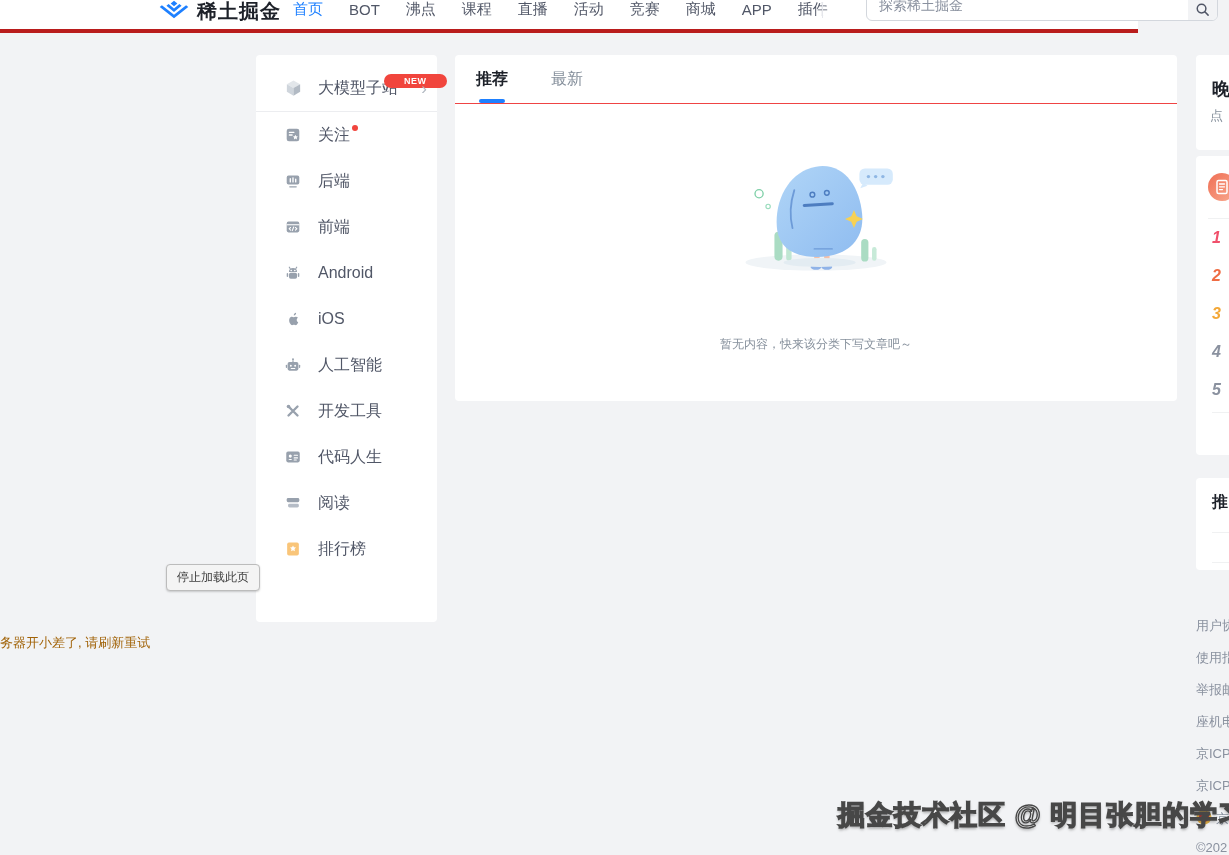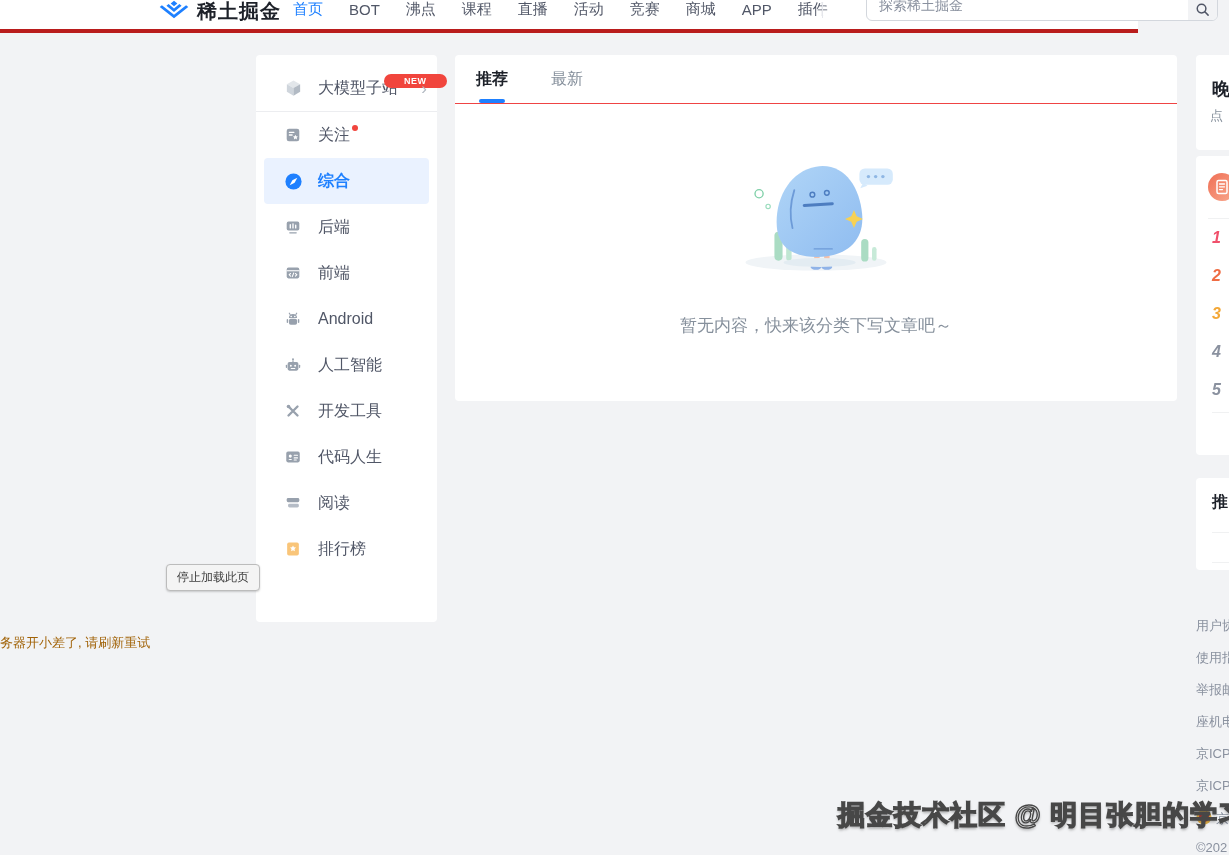--- a/index.html
+++ b/index.html
@@ -31,21 +31,21 @@
   .sb-dot { width:6px; height:6px; border-radius:50%; background:#f1453d; margin:-14px 0 0 2px; }
 
   
   .main-card { position:absolute; left:455px; top:55px; width:722px; height:346px; background:#fff; border-radius:4px; }
   .tabbar { position:relative; height:49px; border-bottom:1px solid #ef4444; display:flex; align-items:center; padding-left:21px; }
   .tab { font-size:16px; color:#86909c; cursor:pointer; margin-right:43px; position:relative; height:49px; display:flex; align-items:center; }
   .tab.active { color:#1d2129; font-weight:bold; }
   .tab-indicator { position:absolute; left:24px; bottom:0; width:26px; height:4px; border-radius:2px; background:#1e80ff; }
   .empty-wrap { display:flex; flex-direction:column; align-items:center; }
   .empty-illus { margin-top:50px; }
-  .empty-text { margin-top:38px; font-size:17px; color:#86909c; }
+  .empty-text { margin-top:60px; font-size:12px; color:#86909c; }
 
   
   .right-rail { position:absolute; left:1196px; top:55px; width:240px; }
   .r-card { background:#fff; border-radius:4px; position:relative; }
   .r-greeting { height:95px; }
   .r-greeting-title { position:absolute; left:16px; top:22px; font-size:18px; font-weight:bold; color:#1d2129; white-space:nowrap; }
   .r-greeting-sub { position:absolute; left:14px; top:52px; font-size:13px; color:#86909c; white-space:nowrap; }
   .r-rank { margin-top:6px; height:299px; }
   .r-rank-head { position:absolute; left:12px; top:17px; }
   .r-rank-divider1 { position:absolute; left:12px; right:0; top:62px; height:1px; background:#f0f1f2; }
@@ -132,29 +132,20 @@
       <span class="sb-icon">
         <svg width="18" height="18" viewBox="0 0 20 20">
           <rect x="3" y="3" width="14" height="14" rx="2.5" fill="#98a1ad"></rect>
           <path d="M6 7h5M6 10h3" stroke="#fff" stroke-width="1.5" stroke-linecap="round"></path>
           <path d="M12.7 9.6l.85 1.75 1.9.28-1.38 1.34.33 1.9-1.7-.9-1.7.9.33-1.9-1.38-1.34 1.9-.28z" fill="#fff"></path>
         </svg>
       </span>
       <span>关注</span>
       <span class="sb-dot"></span>
     </div>
-    <div class="sb-item active">
-      <span class="sb-icon">
-        <svg width="19" height="19" viewBox="0 0 20 20">
-          <circle cx="10" cy="10" r="8.5" fill="#1e80ff"></circle>
-          <path d="M14 6 11.2 11.2 6 14 8.8 8.8Z" fill="#fff"></path>
-        </svg>
-      </span>
-      <span>综合</span>
-    </div>
     <div class="sb-item">
       <span class="sb-icon">
         <svg width="18" height="18" viewBox="0 0 20 20">
           <rect x="3" y="4" width="14" height="10" rx="2" fill="#98a1ad"></rect>
           <path d="M7 7.5v3.5M10 6.5v4.5M13 8v3" stroke="#fff" stroke-width="1.5" stroke-linecap="round"></path>
           <path d="M6.5 16.5h7" stroke="#98a1ad" stroke-width="1.6" stroke-linecap="round"></path>
         </svg>
       </span>
       <span>后端</span>
     </div>
@@ -174,20 +165,29 @@
           <path d="M5.5 9a4.5 4.5 0 0 1 9 0z" fill="#98a1ad"></path>
           <path d="M6.8 5 5.9 3.6M13.2 5l.9-1.4" stroke="#98a1ad" stroke-width="1.3" stroke-linecap="round"></path>
           <circle cx="8" cy="7.2" r=".9" fill="#fff"></circle>
             <circle cx="12" cy="7.2" r=".9" fill="#fff"></circle>
           <rect x="5.5" y="9.8" width="9" height="6.7" rx="2" fill="#98a1ad"></rect>
           <rect x="3" y="10" width="1.6" height="4.5" rx=".8" fill="#98a1ad"></rect>
           <rect x="15.4" y="10" width="1.6" height="4.5" rx=".8" fill="#98a1ad"></rect>
         </svg>
       </span>
       <span>Android</span>
+    </div>
+    <div class="sb-item">
+      <span class="sb-icon">
+        <svg width="17" height="17" viewBox="0 0 24 24">
+          <path d="M12.5 6.5c.9-.1 1.9-.6 2.5-1.5.5-.7.8-1.6.6-2.5-.9.1-1.9.7-2.5 1.5-.6.7-.9 1.6-.6 2.5z" fill="#98a1ad"></path>
+          <path d="M16.5 12.8c0-2.1 1.7-3 1.8-3.1-1-1.4-2.4-1.6-2.9-1.6-1.3-.1-2.4.7-3 .7-.6 0-1.6-.7-2.6-.7-1.4 0-2.6.8-3.3 2-1.4 2.4-.4 6 1 8 .7 1 1.5 2 2.5 2s1.4-.6 2.6-.6 1.5.6 2.6.6 1.7-1 2.4-2c.7-1.1 1-2.2 1-2.3-.1 0-2.1-.8-2.1-3z" fill="#98a1ad"></path>
+        </svg>
+      </span>
+      <span>iOS</span>
     </div>
     <div class="sb-item">
       <span class="sb-icon">
         <svg width="18" height="18" viewBox="0 0 20 20">
           <circle cx="10" cy="3.6" r="1.1" fill="#98a1ad"></circle>
           <path d="M10 4.7v2" stroke="#98a1ad" stroke-width="1.3"></path>
           <rect x="4" y="6.8" width="12" height="9.5" rx="2" fill="#98a1ad"></rect>
           <rect x="2" y="9.8" width="1.5" height="3.4" rx=".7" fill="#98a1ad"></rect>
           <rect x="16.5" y="9.8" width="1.5" height="3.4" rx=".7" fill="#98a1ad"></rect>
           <circle cx="7.6" cy="10.8" r="1.1" fill="#fff"></circle>

